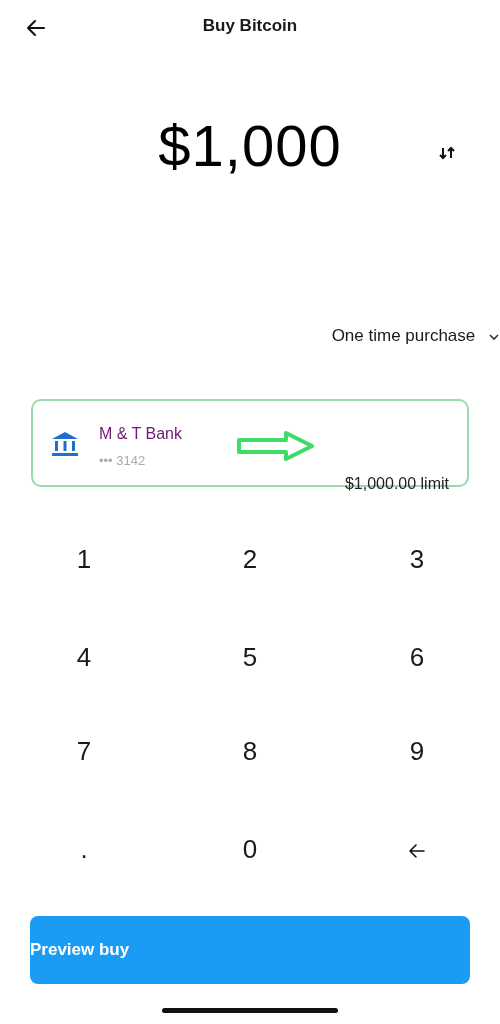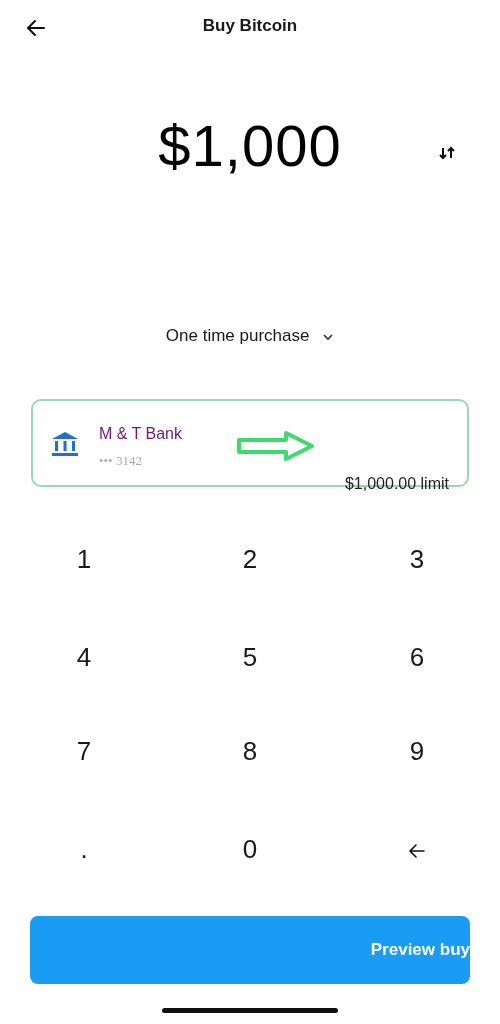--- a/index.html
+++ b/index.html
@@ -3,31 +3,31 @@
 <meta charset="utf-8">
 <style>
   html, body { margin:0; padding:0; }
   body { width:500px; height:1024px; background:#ffffff; position:relative; overflow:hidden;
          font-family:"Liberation Sans", "DejaVu Sans", sans-serif; color:#111; }
   .header { position:absolute; top:0; left:0; width:492px; height:56px; }
   .back { position:absolute; left:22px; top:14px; width:28px; height:28px; cursor:pointer; }
   .title { position:absolute; top:16px; left:0; width:500px; text-align:center; font-size:17px; font-weight:bold; color:#1a1a1a; }
   .amount { position:absolute; top:112px; left:0; width:500px; text-align:center; font-size:58px; color:#000000; letter-spacing:1px; }
   .swap { position:absolute; left:436px; top:142px; width:22px; height:22px; cursor:pointer; }
-  .purchase { position:absolute; top:326px; left:0; width:500px; text-align:center; font-size:17px; color:#1a1a1a; cursor:pointer; }
+  .purchase { position:absolute; top:326px; left:0; width:500px; text-align:right; font-size:17px; color:#1a1a1a; cursor:pointer; }
   .purchase .chev { display:inline-block; margin-left:8px; font-size:12px; vertical-align:middle; }
   .bank-card { position:absolute; left:31px; top:399px; width:438px; height:88px; border:2px solid #9ad9b0; border-radius:10px; box-sizing:border-box; cursor:pointer; }
   .bank-icon { position:absolute; left:18px; top:30px; width:28px; height:26px; }
   .bank-name { position:absolute; left:66px; top:24px; font-size:16px; color:#701a75; }
-  .bank-acct { position:absolute; left:66px; top:52px; font-size:13px; color:#aaa;font-family:Liberation Serif, serif; }
+  .bank-acct { position:absolute; left:66px; top:52px; font-size:13px; color:#aaa; }
   .arrow-anno { position:absolute; left:203px; top:30px; width:80px; height:30px; }
   .limit { position:absolute; right:18px; top:36px; font-size:16px; color:#222;margin-top:38px; }
   .keypad { position:absolute; top:515px; left:0; width:500px; }
   .key { position:absolute; width:120px; height:80px; text-align:center; line-height:80px; font-size:26px; color:#1a1a1a; cursor:pointer; }
-  .preview { position:absolute; left:30px; top:916px; width:440px; height:68px; background:#1a9cf5; border-radius:8px; color:#fff; font-weight:bold; font-size:17px; text-align:right; line-height:68px; cursor:pointer; }
+  .preview { position:absolute; left:30px; top:916px; width:440px; height:68px; background:#1a9cf5; border-radius:8px; color:#fff; font-weight:bold; font-size:17px; text-align:left; line-height:68px; cursor:pointer; }
   .home-ind { position:absolute; left:162px; top:1008px; width:176px; height:5px; border-radius:3px; background:#111; }
 </style>
 </head>
 <body>
 
 <div class="header">
   <div class="back">
     <svg width="28" height="28" viewBox="0 0 28 28">
       <path d="M22 14 H6 M13 7 L6 14 L13 21" stroke="#111" stroke-width="2" fill="none" stroke-linecap="round" stroke-linejoin="round"></path>
     </svg>

